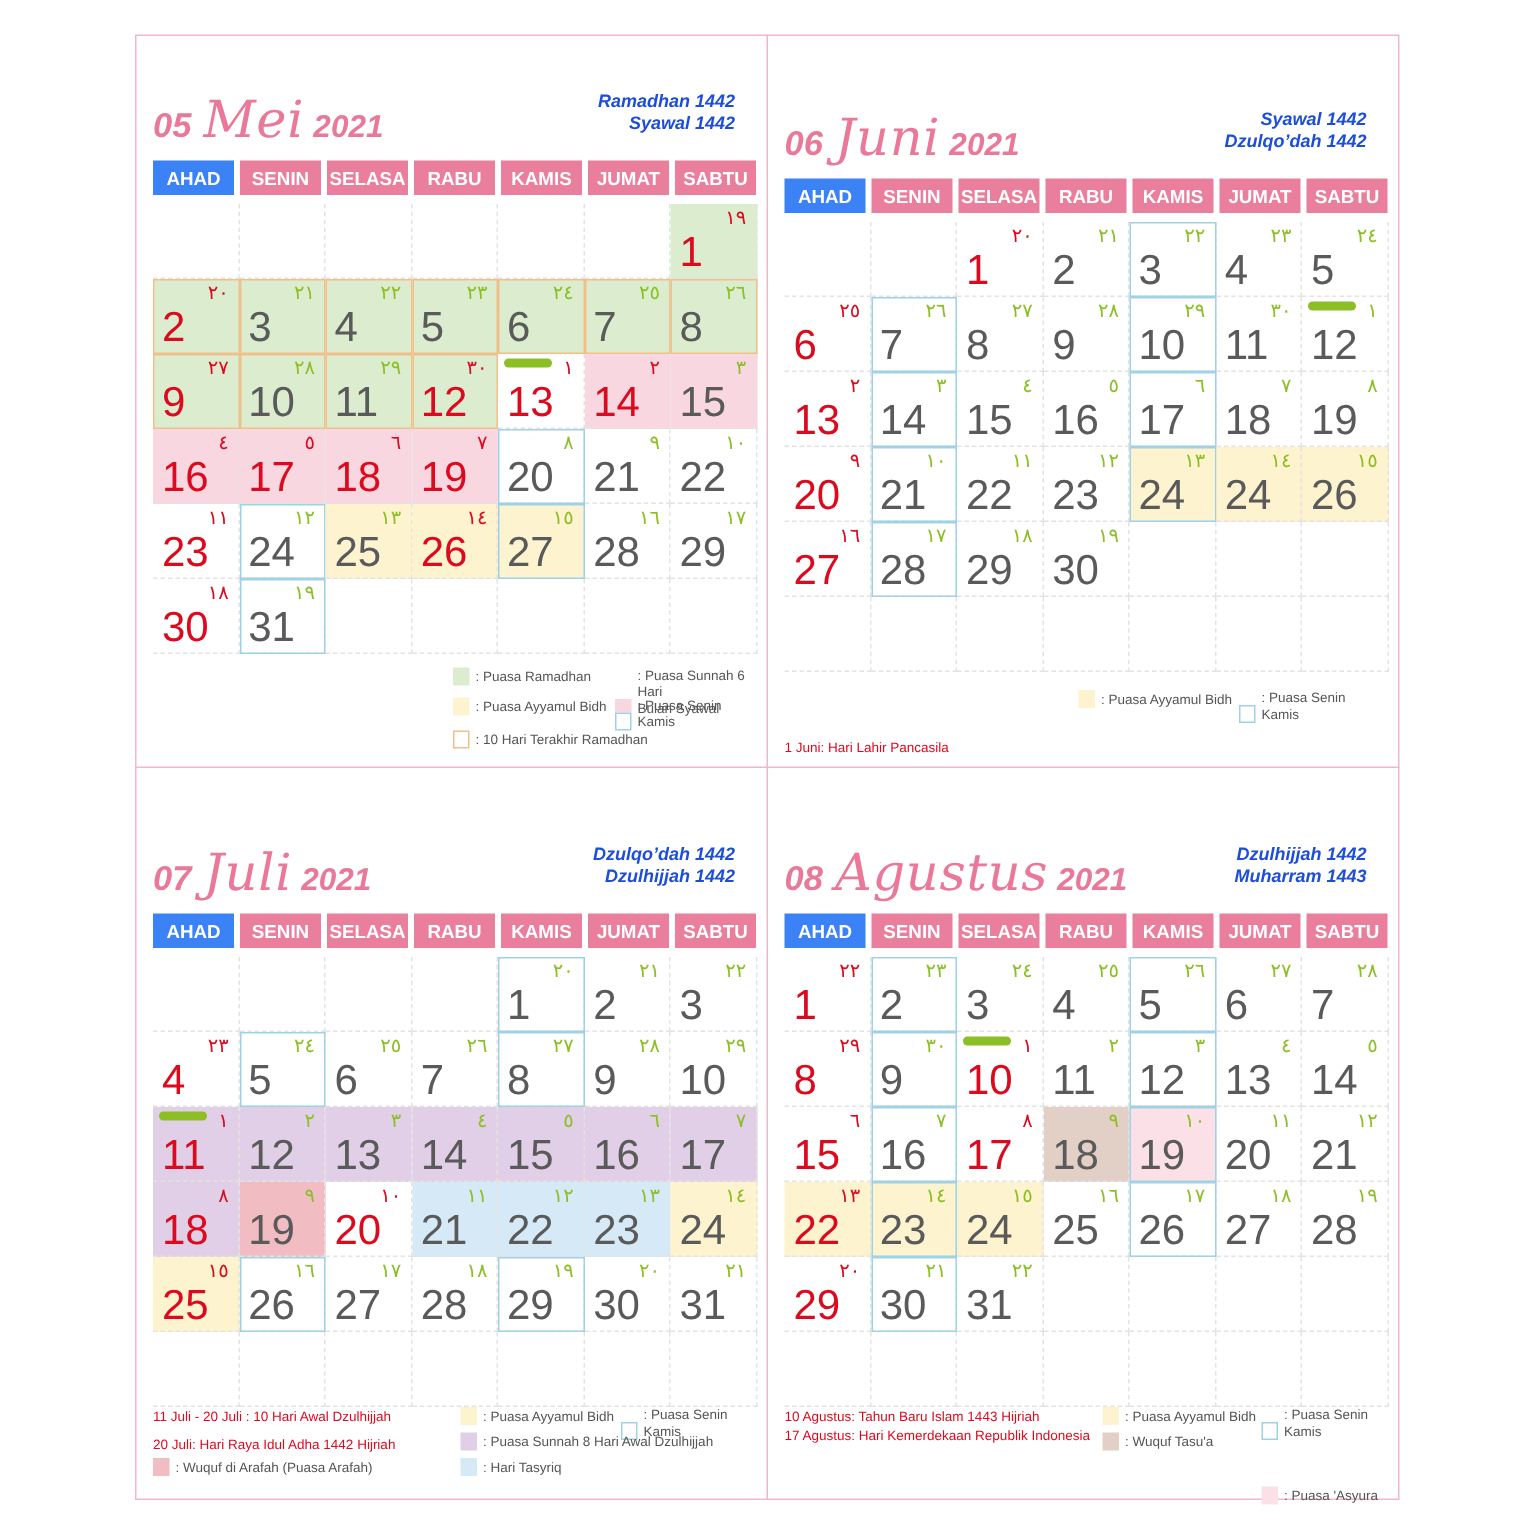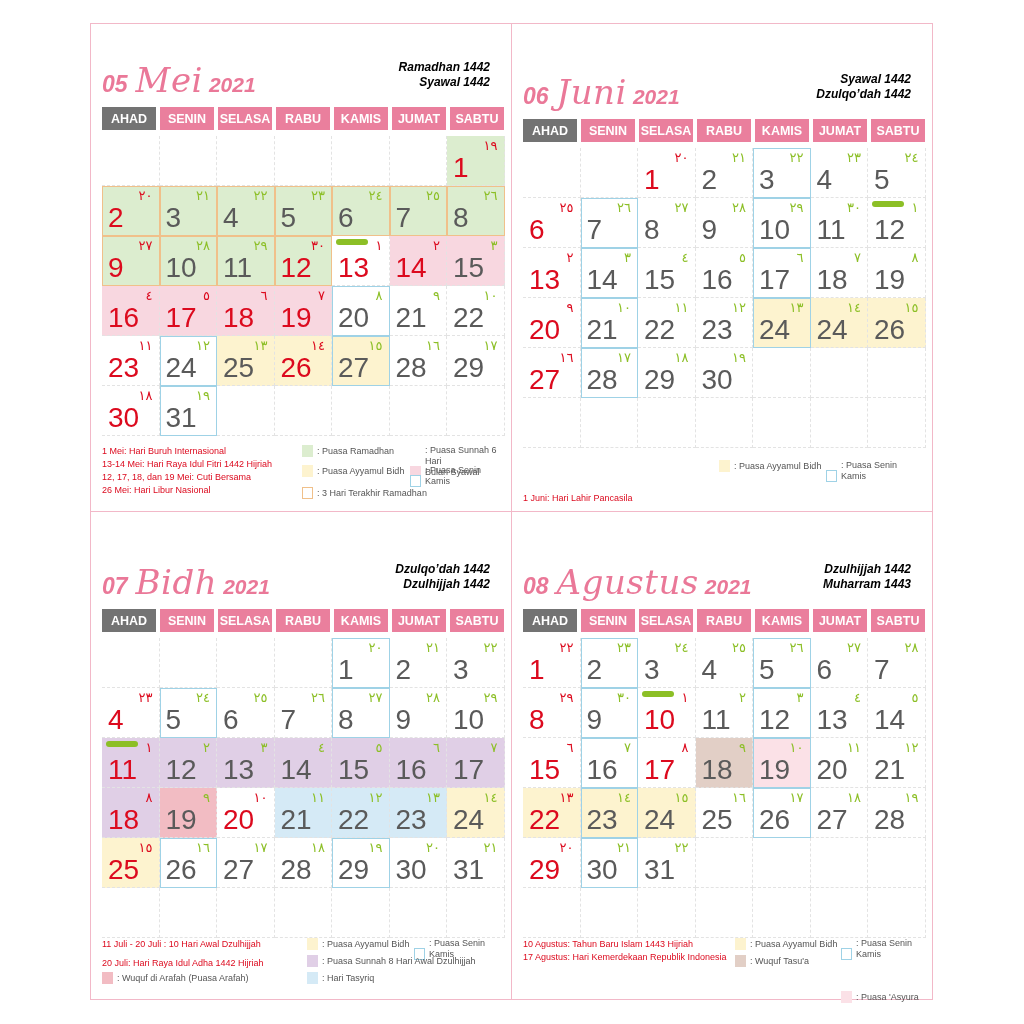--- a/index.html
+++ b/index.html
@@ -5,24 +5,24 @@
   html,body{margin:0;padding:0;background:#ffffff;}
   body{width:1024px;height:1024px;position:relative;overflow:hidden;font-family:"Liberation Sans","DejaVu Sans",sans-serif;}
   .frame{position:absolute;left:90px;top:23px;width:843px;height:977px;border:1px solid #f2b8c8;box-sizing:border-box;}
   .vdiv{position:absolute;left:511px;top:23px;width:1px;height:977px;background:#f2b8c8;}
   .hdiv{position:absolute;left:90px;top:511px;width:843px;height:1px;background:#f2b8c8;}
   .panel{position:absolute;width:410px;height:470px;}
   .title{position:absolute;left:8px;top:0;height:40px;display:flex;align-items:baseline;color:#ea7898;}
   .title .num{font-weight:bold;font-style:italic;font-size:23px;}
   .title .mname{font-family:"DejaVu Serif",serif;font-style:italic;font-size:34px;margin:0 6px 0 8px;font-weight:normal;letter-spacing:0.5px;}
   .title .yr{font-weight:bold;font-style:italic;font-size:21px;}
-  .hijri{position:absolute;right:14px;top:0;text-align:right;color:#000000;font-weight:bold;font-style:italic;font-size:12px;line-height:15px;}
+  .hijri{position:absolute;right:14px;top:0;text-align:right;color:#1d4ed8;font-weight:bold;font-style:italic;font-size:12px;line-height:15px;}
   .dayhdr{position:absolute;left:8px;top:47px;display:flex;gap:4px;}
   .dayhdr div{width:54px;height:23px;background:#ea7f9d;color:#fff;font-weight:bold;font-size:12.5px;display:flex;align-items:center;justify-content:center;}
-  .dayhdr div.sun{background:#737373;}
+  .dayhdr div.sun{background:#3b82f6;}
   .grid{position:absolute;left:8px;top:76px;width:403px;display:grid;grid-template-columns:repeat(7,57.5px);grid-auto-rows:50px;}
   .cell{position:relative;border-right:1px dashed #e3e3e3;border-bottom:1px dashed #e3e3e3;box-sizing:border-box;}
   .cell .h{position:absolute;right:6px;top:2px;font-size:13px;color:#8cbf26;font-family:"DejaVu Sans",sans-serif;}
   .cell .g{position:absolute;left:6px;bottom:0;font-size:28px;color:#5a5a5a;line-height:34px;}
   .cell.red .g,.cell.redh .h{color:#dc0a1e;}
   .cell .pill{position:absolute;left:4px;top:3px;width:32px;height:6px;border-radius:3px;background:#8cbf26;}
   .bg-ram{background:#dcedcf;}
   .bg-syw{background:#f8d7e0;}
   .bg-ayy{background:#fdf3cf;}
   .bg-dzh{background:#e0cfe6;}
@@ -224,47 +224,41 @@
 
         <span class="h">١٩</span>
         <span class="g">31</span>
       </div>
       <div class="cell"></div>
       <div class="cell"></div>
       <div class="cell"></div>
       <div class="cell"></div>
       <div class="cell"></div>
     </div>
-    <div class="notes" style="top:385px;">
-      <div style="">1 Mei: Hari Buruh Internasional</div>
-      <div style="">13-14 Mei: Hari Raya Idul Fitri 1442 Hijriah</div>
-      <div style="">12, 17, 18, dan 19 Mei: Cuti Bersama</div>
-      <div style="">26 Mei: Hari Libur Nasional</div>
-    </div>
     <div class="legend" style="left:8px;top:385px;width:400px;height:60px;">
       <div class="lg" style="left:200px;top:0px;">
         <span class="sw" style="background:#dcedcf;"></span>
         <span style="white-space:pre-line;">: Puasa Ramadhan</span>
       </div>
       <div class="lg" style="left:308px;top:0px;">
         <span class="sw" style="background:#f8d7e0;"></span>
         <span style="white-space:pre-line;">: Puasa Sunnah 6 Hari
 Bulan Syawal</span>
       </div>
       <div class="lg" style="left:200px;top:20px;">
         <span class="sw" style="background:#fdf3cf;"></span>
         <span style="white-space:pre-line;">: Puasa Ayyamul Bidh</span>
       </div>
       <div class="lg" style="left:308px;top:20px;">
         <span class="sw" style="border:1px solid #9fd2e6;background:#fff;"></span>
         <span style="white-space:pre-line;">: Puasa Senin Kamis</span>
       </div>
       <div class="lg" style="left:200px;top:42px;">
         <span class="sw" style="border:1px solid #f0c08a;background:#fff;"></span>
-        <span style="white-space:pre-line;">: 3 Hari Terakhir Ramadhan</span>
+        <span style="white-space:pre-line;">: 10 Hari Terakhir Ramadhan</span>
       </div>
     </div>
   </div>
 <div class="panel" style="left:515px;top:72px;">
     <div class="title">
       <span class="num">06</span>
       <span class="mname">Juni</span>
       <span class="yr">2021</span>
     </div>
     <div class="hijri">
@@ -454,21 +448,21 @@
       </div>
       <div class="lg" style="left:303px;top:0px;">
         <span class="sw" style="border:1px solid #9fd2e6;background:#fff;"></span>
         <span style="white-space:pre-line;">: Puasa Senin Kamis</span>
       </div>
     </div>
   </div>
 <div class="panel" style="left:94px;top:562px;">
     <div class="title">
       <span class="num">07</span>
-      <span class="mname">Bidh</span>
+      <span class="mname">Juli</span>
       <span class="yr">2021</span>
     </div>
     <div class="hijri">
       <div>Dzulqo’dah 1442</div>
       <div>Dzulhijjah 1442</div>
     </div>
     <div class="dayhdr">
       <div class="sun">AHAD</div>
       <div class="">SENIN</div>
       <div class="">SELASA</div>

